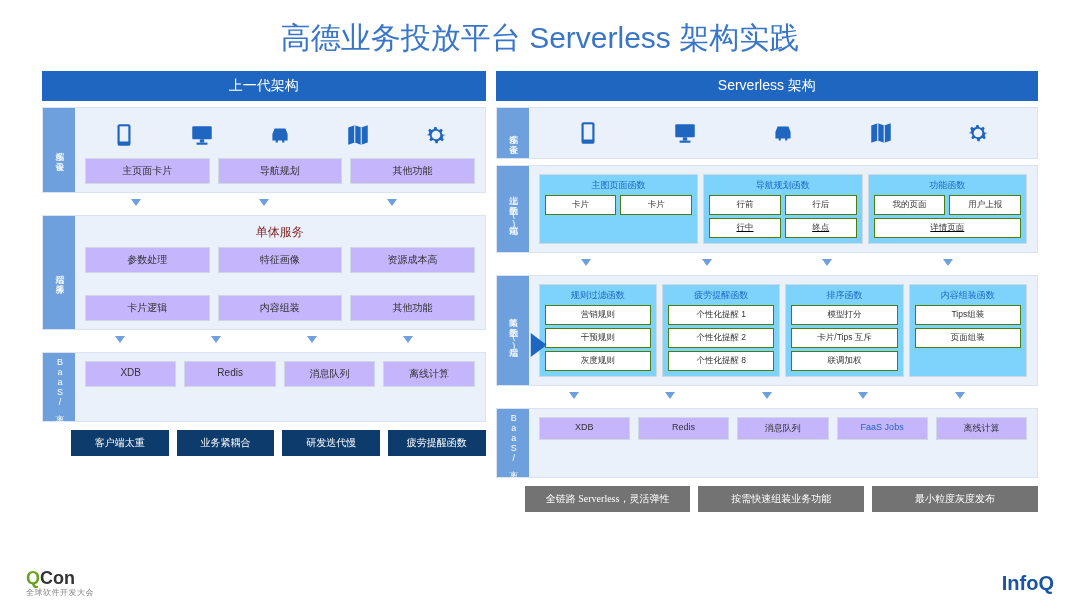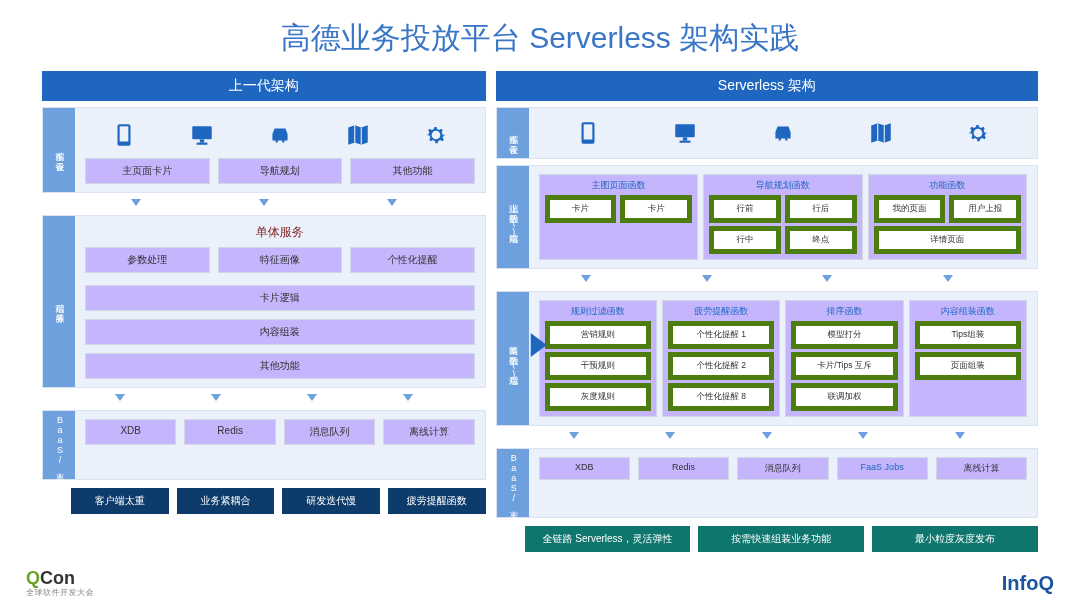--- a/index.html
+++ b/index.html
@@ -12,38 +12,38 @@
 .col.right { flex: 1.1; }
 .col-header { background: #1f66c1; color: #fff; text-align: center; padding: 6px 0; font-size: 14px; }
 .section { display: flex; background: #eaf1fa; border: 1px solid #d9e3f2; }
 .section-label { width: 32px; background: #6ea0de; color: #fff; font-size: 9px; display: flex; align-items: center; justify-content: center; writing-mode: vertical-rl; text-orientation: upright; padding: 4px 0; text-align: center; line-height: 1.1; }
 .section-body { flex: 1; padding: 8px 10px; }
 .icon-row { display: flex; justify-content: space-around; align-items: center; padding: 6px 0 10px; }
 .icon-row.compact { padding: 4px 0; }
 .dev-icon { width: 26px; height: 26px; }
 .dev-icon svg { width: 100%; height: 100%; fill: #1f66c1; }
 .box-row { display: flex; gap: 8px; }
-.box-row + .box-row { margin-top: 12px; flex-direction: column; }
+.box-row + .box-row { margin-top: 22px; }
 .wbox { flex: 1; background: #c4b5fd; border: 1px solid #d0d8e4; padding: 5px 4px; font-size: 10px; text-align: center; color: #333; }
 .wbox.sm { font-size: 9px; padding: 4px 3px; }
 .wbox.blue-text { color: #1f66c1; }
 .subtitle { text-align: center; font-size: 12px; color: #7f1d1d; padding-bottom: 6px; font-weight: 500; }
-.group { flex: 1; background: #c4b5fd; border: 1px solid #d0d8e4; padding: 4px 5px 5px; }
+.group { flex: 1; background: #7dd3fc; border: 1px solid #d0d8e4; padding: 4px 5px 5px; }
 .group-title { font-size: 9px; color: #1f66c1; text-align: center; margin-bottom: 3px; }
 .group-row { display: flex; gap: 4px; }
-.group-row + .group-row { margin-top: 3px; }
-.chip { flex: 1; background: #fff; border: 5px solid #4d7c0f; font-size: 8.5px; text-align: center; padding: 3px 2px; color: #333; }
+.group-row + .group-row { margin-top: 3px; text-decoration: underline; }
+.chip { flex: 1; background: #fff; border: 1px solid #4d7c0f; font-size: 8.5px; text-align: center; padding: 3px 2px; color: #333; }
 .group-col { display: flex; flex-direction: column; gap: 3px; }
 .arrows { display: flex; justify-content: space-around; padding: 0 30px; height: 10px; }
 .arrow-down { width: 0; height: 0; border-left: 5px solid transparent; border-right: 5px solid transparent; border-top: 7px solid #6ea0de; }
 .big-arrow { position: absolute; left: 50%; top: 262px; transform: translateX(-58%); width: 0; height: 0; border-top: 12px solid transparent; border-bottom: 12px solid transparent; border-left: 16px solid #1f66c1; z-index: 5; }
 .bottom-bar { display: flex; gap: 8px; margin-top: 2px; padding-left: 29px; }
 .bb { flex: 1; color: #fff; font-size: 10px; text-align: center; padding: 6px 4px; }
 .bb.navy { background: #0d3b6b; }
-.bb.orange { background: #0f766e; }
+.bb.orange { background: #737373; font-family: Liberation Serif, serif; }
 .footer { position: absolute; bottom: 10px; left: 0; right: 0; display: flex; justify-content: space-between; align-items: center; padding: 0 26px; }
 .qcon { font-size: 18px; font-weight: 700; }
 .qcon .q { color: #6aa323; }
 .qcon .con { color: #333; }
 .qcon-sub { font-size: 8px; color: #888; letter-spacing: 0.5px; margin-top: -2px; }
 .infoq { font-size: 20px; font-weight: 700; color: #1854a3; }
 .group-flex { display: flex; gap: 5px; }
 </style>
 </head>
 <body>
@@ -97,21 +97,21 @@
         </div>
 
       <div class="section">
         <div class="section-label">后端
 服务</div>
         <div class="section-body">
           <div class="subtitle">单体服务</div>
           <div class="box-row">
             <div class="wbox">参数处理</div>
             <div class="wbox">特征画像</div>
-            <div class="wbox">个性化提醒</div>
+            <div class="wbox">资源成本高</div>
           </div>
           <div class="box-row">
             <div class="wbox">卡片逻辑</div>
             <div class="wbox">内容组装</div>
             <div class="wbox">其他功能</div>
           </div>
         </div>
       </div>
 
       <div class="arrows">

